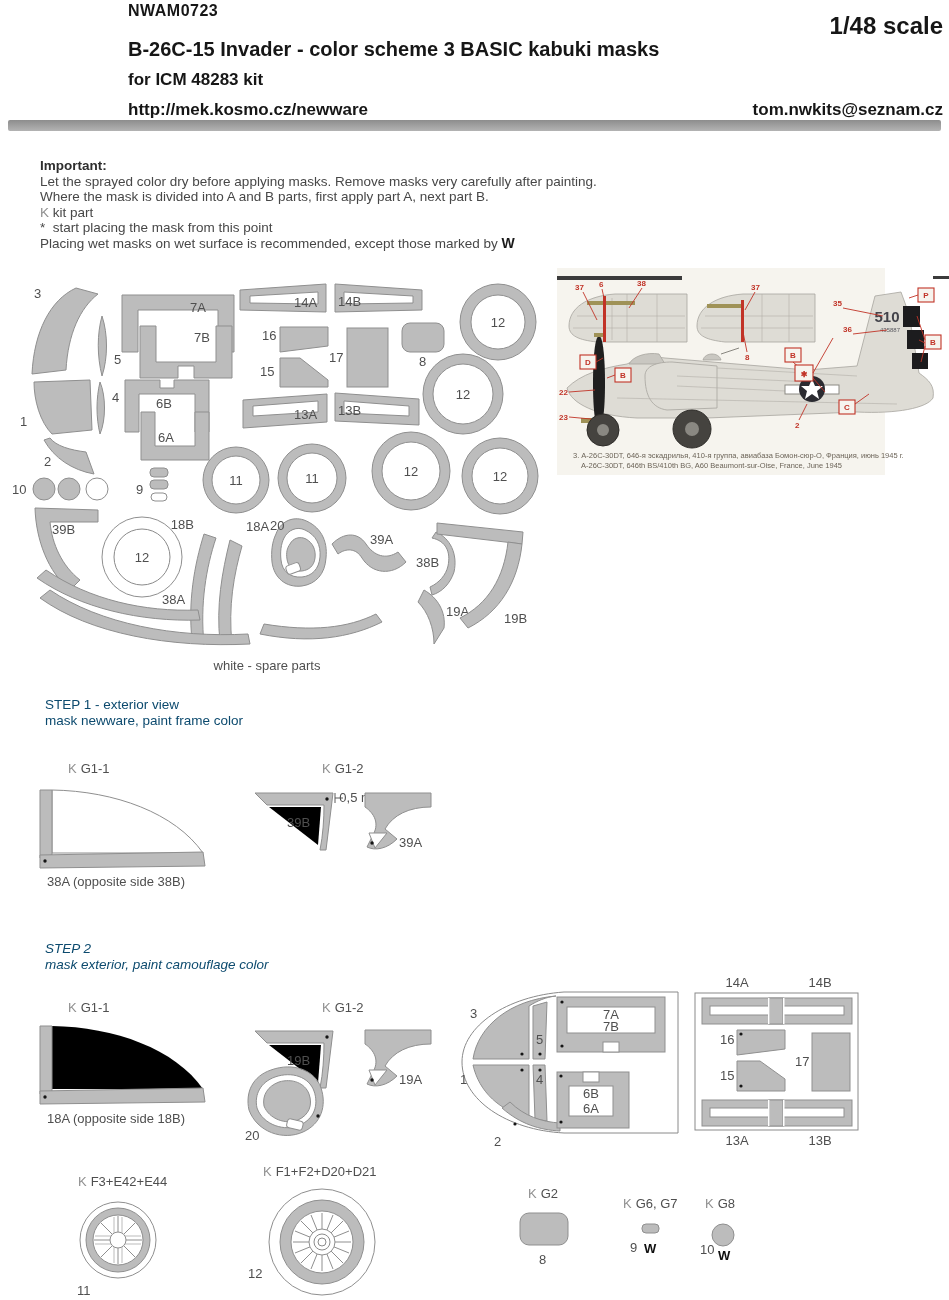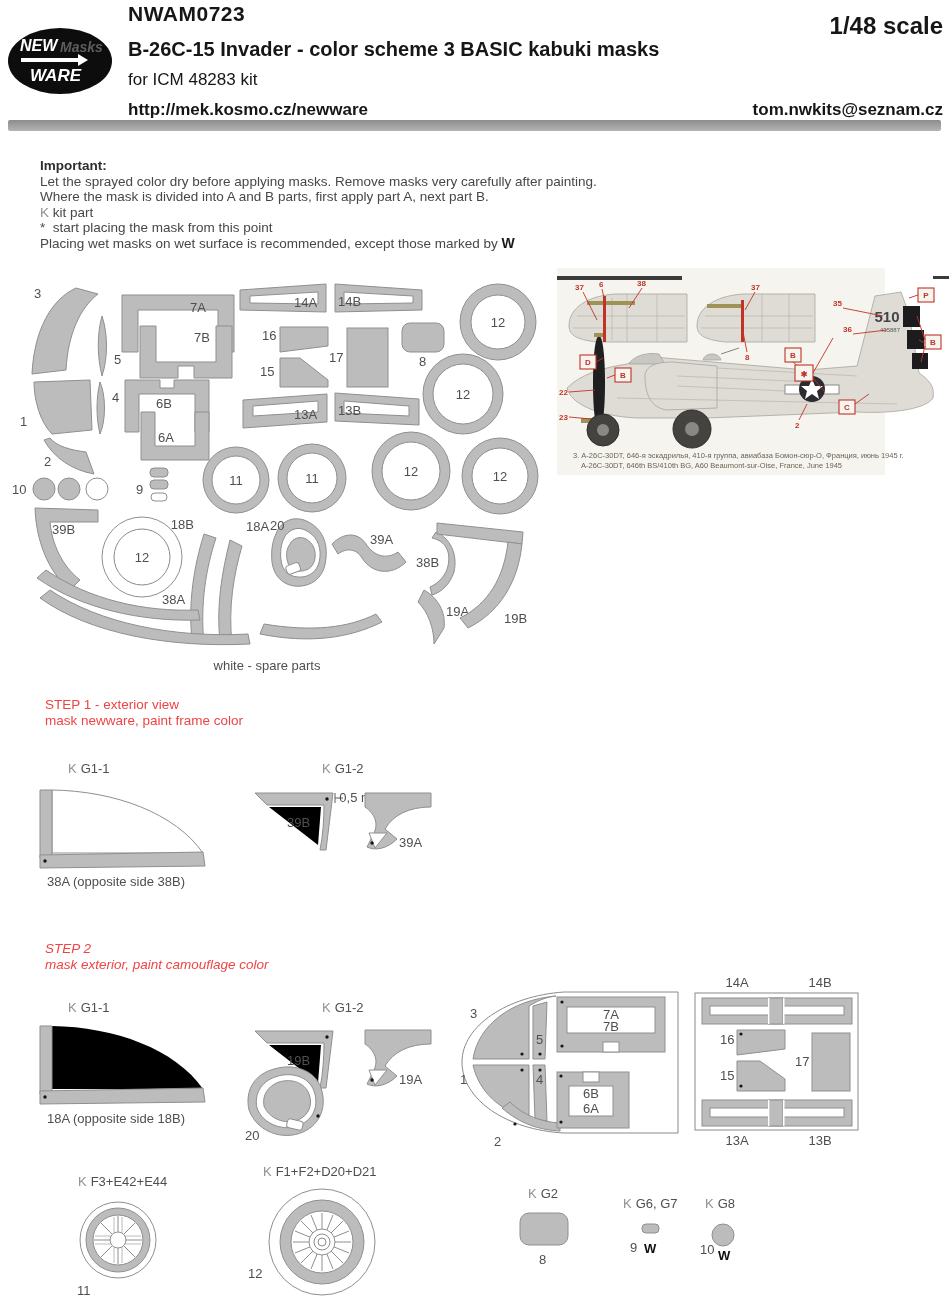--- a/index.html
+++ b/index.html
@@ -1,23 +1,23 @@
 <!DOCTYPE html>
 <html><head>
 <meta charset="utf-8">
 <style>
   html,body{margin:0;padding:0;background:#e8e8e8;}
   .page{position:relative;width:949px;height:1300px;background:#ffffff;overflow:hidden;
         font-family:"Liberation Sans",sans-serif;color:#333;}
   .abs{position:absolute;}
   
-  .product-code{left:128px;top:2px;font-size:21px;font-weight:bold;color:#161616;letter-spacing:.5px;}
+  .product-code{left:128px;top:2px;font-size:16px;font-weight:bold;color:#161616;letter-spacing:.5px;}
   .scale{right:6px;top:12px;font-size:24px;font-weight:bold;color:#161616;}
   .title1{left:128px;top:38px;font-size:20px;font-weight:bold;color:#161616;}
-  .title2{left:128px;top:70px;font-size:17px;font-weight:normal;color:#161616;}
+  .title2{left:128px;top:70px;font-size:17px;font-weight:bold;color:#161616;}
   .url{left:128px;top:100px;font-size:17px;font-weight:bold;color:#161616;}
   .email{right:6px;top:100px;font-size:17px;font-weight:bold;color:#161616;}
   .divider{left:8px;top:120px;width:933px;height:11px;
            background:linear-gradient(#8d8d8d,#b3b3b3);border-radius:2px;}
   .logo{left:8px;top:28px;width:104px;height:66px;background:#0d0d0d;border-radius:50%;}
   .logo-new{left:12px;top:9px;font-size:16px;font-style:italic;font-weight:bold;color:#fff;}
   .logo-masks{left:52px;top:11px;font-size:14px;font-style:italic;font-weight:bold;color:#5d5d5d;}
   .logo-arrow{left:13px;top:30px;width:58px;height:4px;background:#fff;}
   .logo-arrow:after{content:"";position:absolute;right:-9px;top:-4px;border-left:10px solid #fff;
                     border-top:6px solid transparent;border-bottom:6px solid transparent;}
@@ -30,42 +30,36 @@
   
   svg text{font-family:"Liberation Sans",sans-serif;}
   .m{fill:#bcbcbc;stroke:#8f8f8f;stroke-width:1;}
   .w{fill:#ffffff;stroke:#8f8f8f;stroke-width:1;}
   .frameline{fill:none;stroke:#8a8a8a;stroke-width:1;}
   .lbl{font-size:13px;fill:#4f4f4f;}
   .lbl-m{font-size:13px;fill:#4f4f4f;text-anchor:middle;}
   .dot{fill:#151515;}
   .kk{fill:#909090;}
   .wbold{font-size:13px;font-weight:bold;fill:#111;}
-  .step-title{font-size:13.5px;line-height:16px;color:#ef4444;}
+  .step-title{font-size:13.5px;line-height:16px;color:#0c4a6e;}
   
   .profile{left:557px;top:268px;width:328px;height:207px;background:#f6f4ee;}
   .body{fill:#dedcd5;stroke:#a7a59e;stroke-width:.8;}
   .pline{stroke:#b1afa8;stroke-width:.6;fill:none;}
   .rl{stroke:#c13327;stroke-width:.9;fill:none;}
   .rtxt{font-size:8px;font-weight:bold;fill:#c13327;}
   .rbox{fill:#f6f4ee;stroke:#c13327;stroke-width:1.1;}
   .tan{fill:#9f9257;stroke:none;}
   .cap{font-size:7.5px;fill:#6c6458;}
 </style>
 </head>
 <body>
 
 <div class="page">
 
-  <div class="abs logo">
-    <span class="abs logo-new">NEW</span>
-    <span class="abs logo-masks">Masks</span>
-    <span class="abs logo-arrow"></span>
-    <span class="abs logo-ware">WARE</span>
-  </div>
   <div class="abs product-code">NWAM0723</div>
   <div class="abs scale">1/48 scale</div>
   <div class="abs title1">B-26C-15 Invader  - color scheme 3   BASIC kabuki masks</div>
   <div class="abs title2">for ICM 48283 kit</div>
   <div class="abs url">http://mek.kosmo.cz/newware</div>
   <div class="abs email">tom.nwkits@seznam.cz</div>
   <div class="abs divider"></div>
 
   <div class="abs important">
     <div class="hd">Important:</div>

